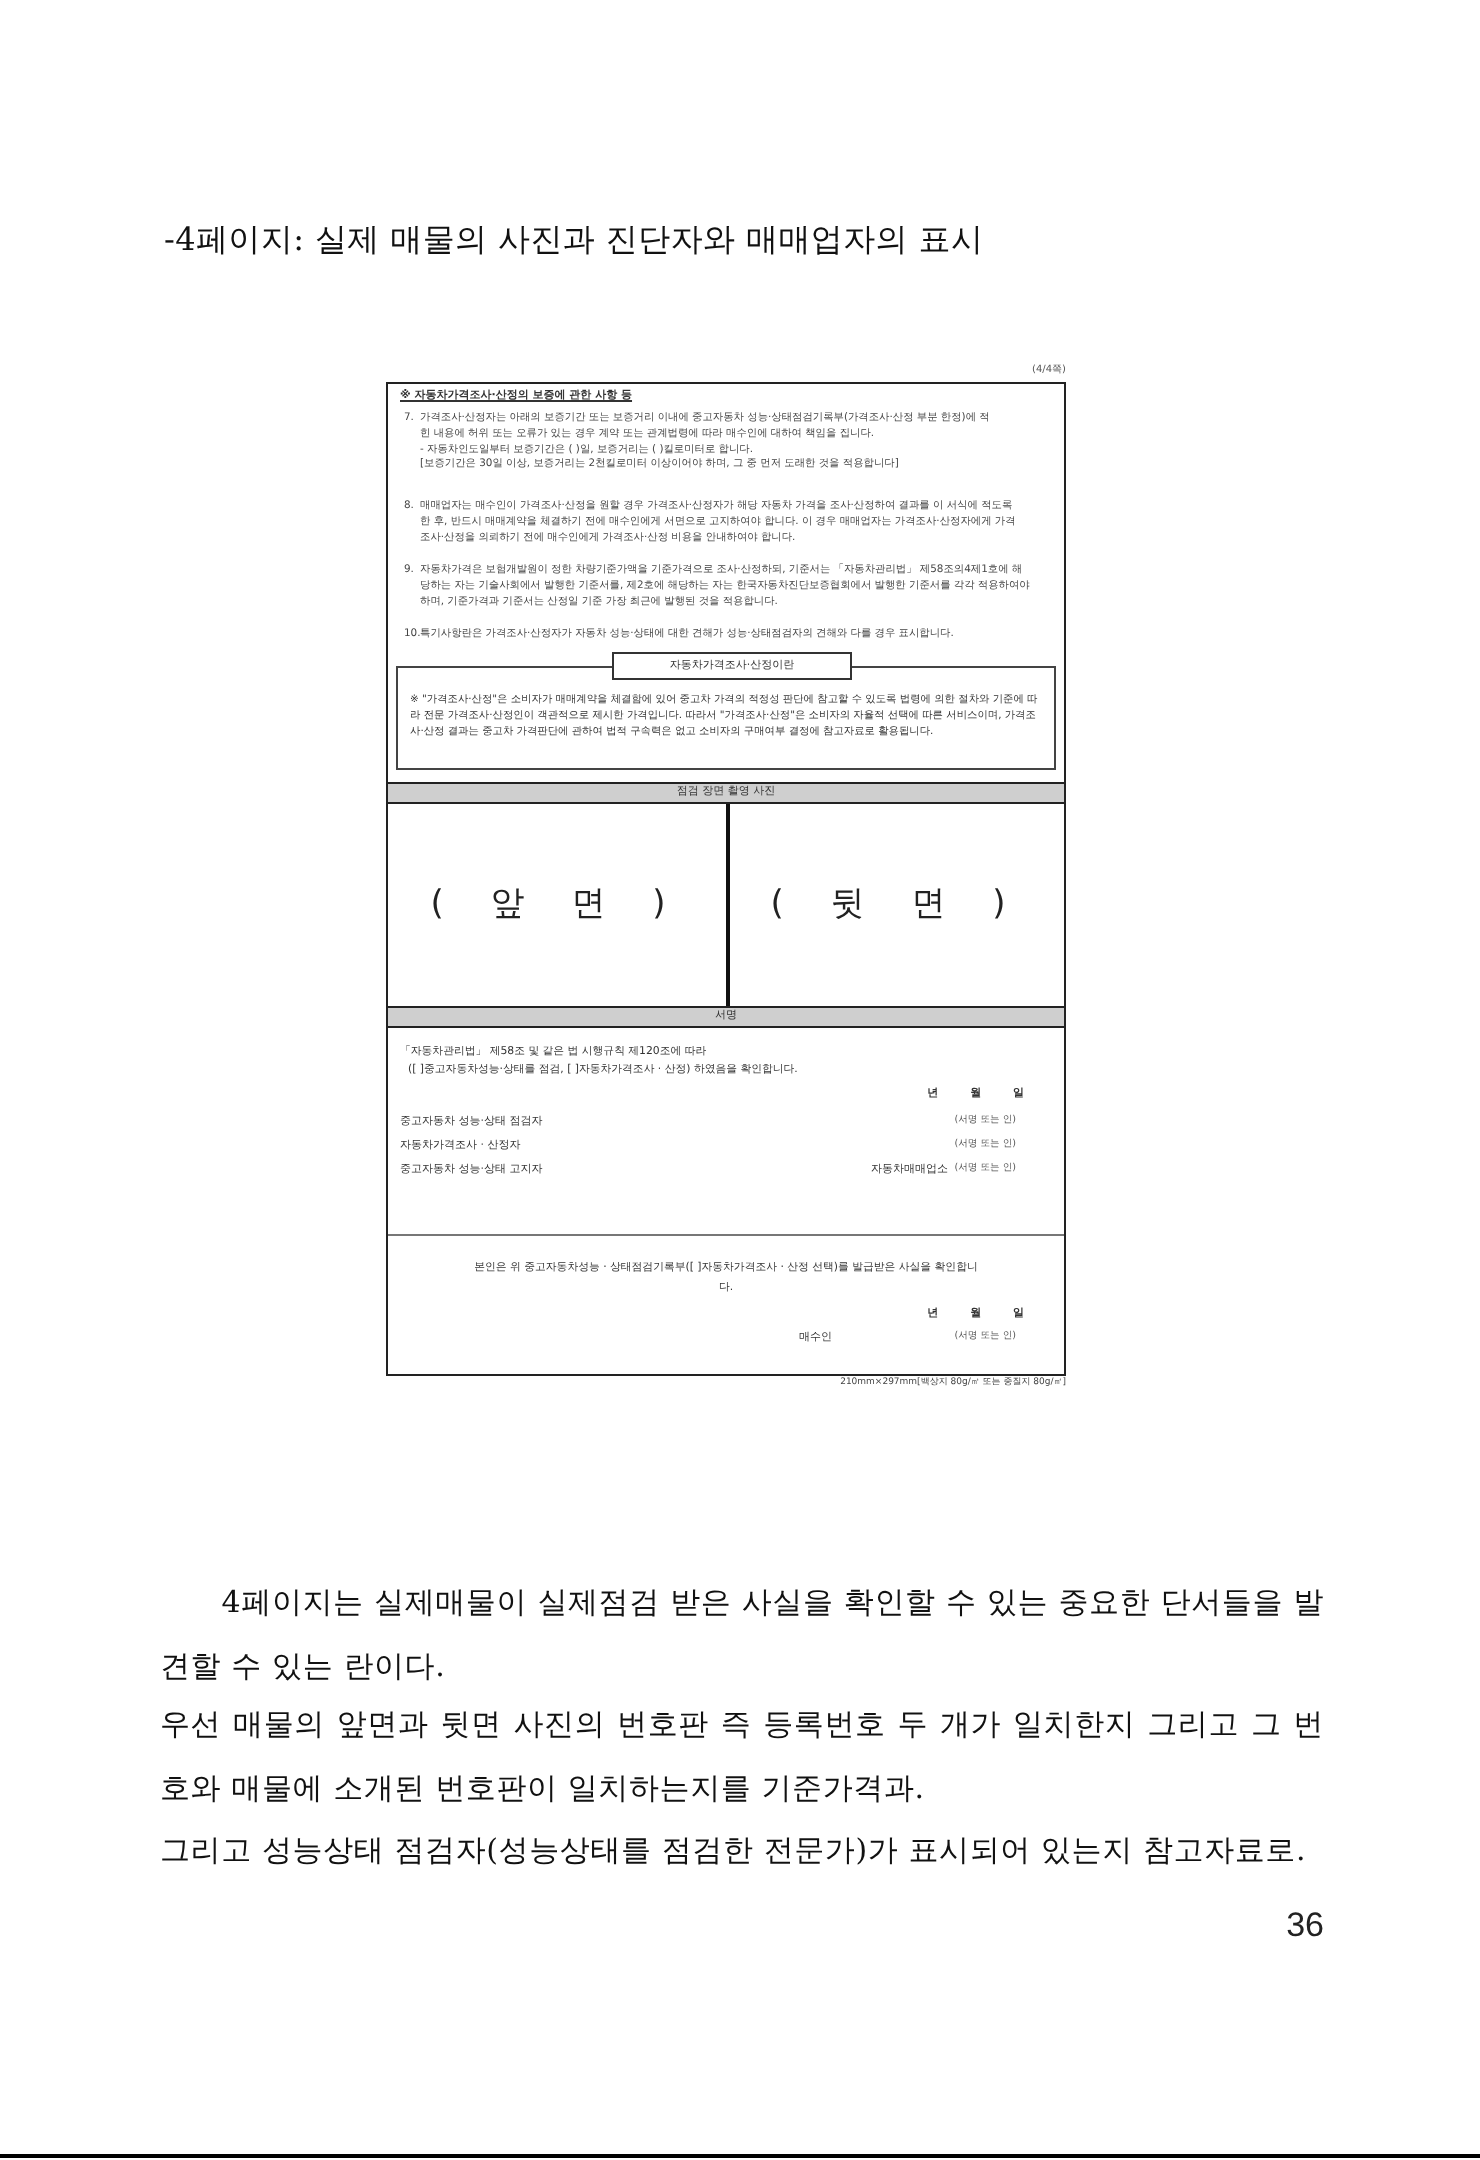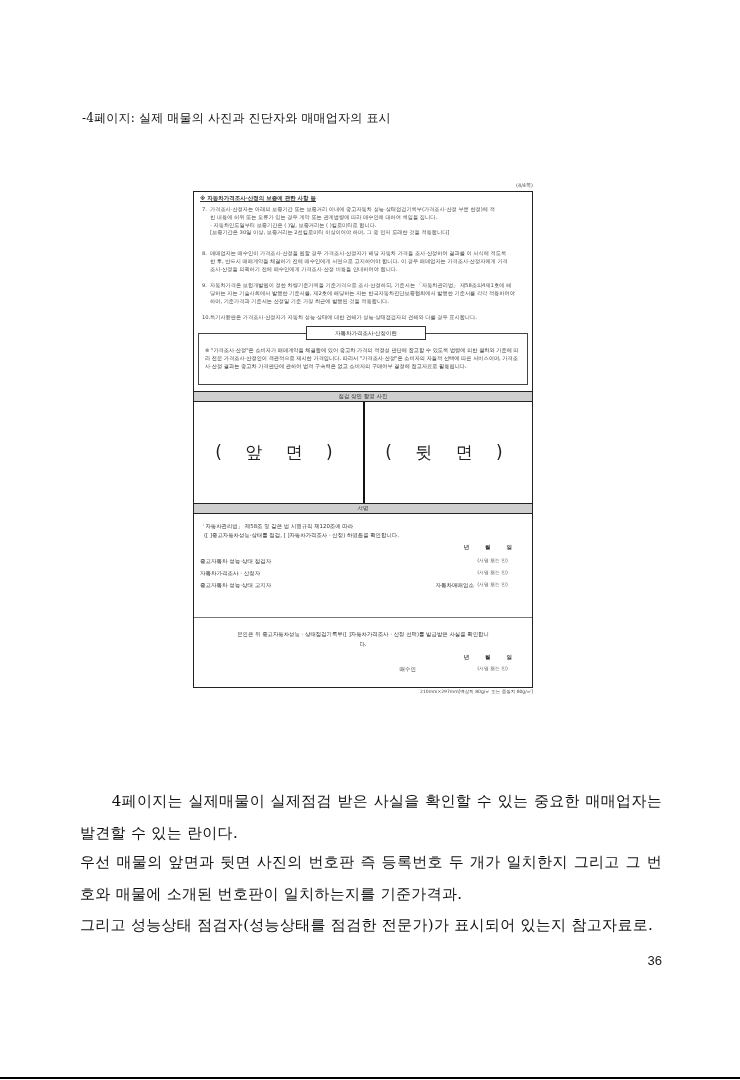--- a/index.html
+++ b/index.html
@@ -3,21 +3,21 @@
   <meta charset="utf-8">
   <style>
     html, body { margin: 0; padding: 0; background: #ffffff; }
     body {
       width: 740px; height: 1080px; position: relative; overflow: hidden;
       font-family: "DejaVu Sans", "Liberation Sans", sans-serif; color: #111;
     }
     .heading {
       position: absolute; left: 82px; top: 110px;
       font-family: "DejaVu Serif", "Liberation Serif", serif;
-      font-size: 12px; letter-spacing: 0.2px; color: #111;
+      font-size: 16px; letter-spacing: 0.2px; color: #111;
     }
     
     .form {
       position: absolute; left: 193px; top: 182px; width: 342px; height: 518px;
       font-size: 5.2px; line-height: 1.5; color: #333;
     }
     .form .pageno { position: absolute; right: 2px; top: 0; font-size: 5px; color: #555; }
     .form .frame {
       position: absolute; left: 0; top: 9px; width: 340px; height: 497px;
       border: 1px solid #222; box-sizing: border-box;
@@ -60,21 +60,21 @@
     .form .ymd { position: absolute; right: 20px; font-size: 5.5px; font-weight: bold; word-spacing: 14px; }
     .form .foot { position: absolute; right: 2px; top: 507px; font-size: 4.5px; color: #444; }
 
     .para {
       position: absolute; left: 80px; width: 582px;
       font-family: "DejaVu Serif", "Liberation Serif", serif;
       font-size: 15px; line-height: 32px; color: #111; letter-spacing: 0.3px;
       text-align: justify;
     }
     .page-number {
-      position: absolute; right: 78px; top: 953px; font-size: 13px;
+      position: absolute; right: 78px; top: 953px; font-size: 17px;
       font-family: "Liberation Sans", sans-serif; color: #222;
     }
     .bottom-rule { position: absolute; left: 0; right: 0; top: 1077px; border-top: 2px solid #000; }
   </style>
 </head>
 <body>
 
 <div class="heading">-4페이지: 실제 매물의 사진과 진단자와 매매업자의 표시</div>
 
 <div class="form">
@@ -152,18 +152,18 @@
     <div class="sign" style="top:448px; text-align:center">다.</div>
     <div class="ymd" style="top:461px">년   월   일</div>
     <div class="row" style="top:473px">
       <span class="m" style="right:110px">매수인</span>
       <span class="r">(서명 또는 인)</span>
     </div>
   </div>
   <div class="foot">210mm×297mm[백상지 80g/㎡ 또는 중질지 80g/㎡]</div>
 </div>
 
-<div class="para" style="top:785px">　　4페이지는 실제매물이 실제점검 받은 사실을 확인할 수 있는 중요한 매매업자는 발견할 수 있는 란이다.</div>
+<div class="para" style="top:785px">　　4페이지는 실제매물이 실제점검 받은 사실을 확인할 수 있는 중요한 단서들을 발견할 수 있는 란이다.</div>
 <div class="para" style="top:846px">우선 매물의 앞면과 뒷면 사진의 번호판 즉 등록번호 두 개가 일치한지 그리고 그 번호와 매물에 소개된 번호판이 일치하는지를 기준가격과.</div>
 <div class="para" style="top:909px">그리고 성능상태 점검자(성능상태를 점검한 전문가)가 표시되어 있는지 참고자료로.</div>
 
 <div class="page-number">36</div>
 <div class="bottom-rule"></div>
 
 </body></html>

